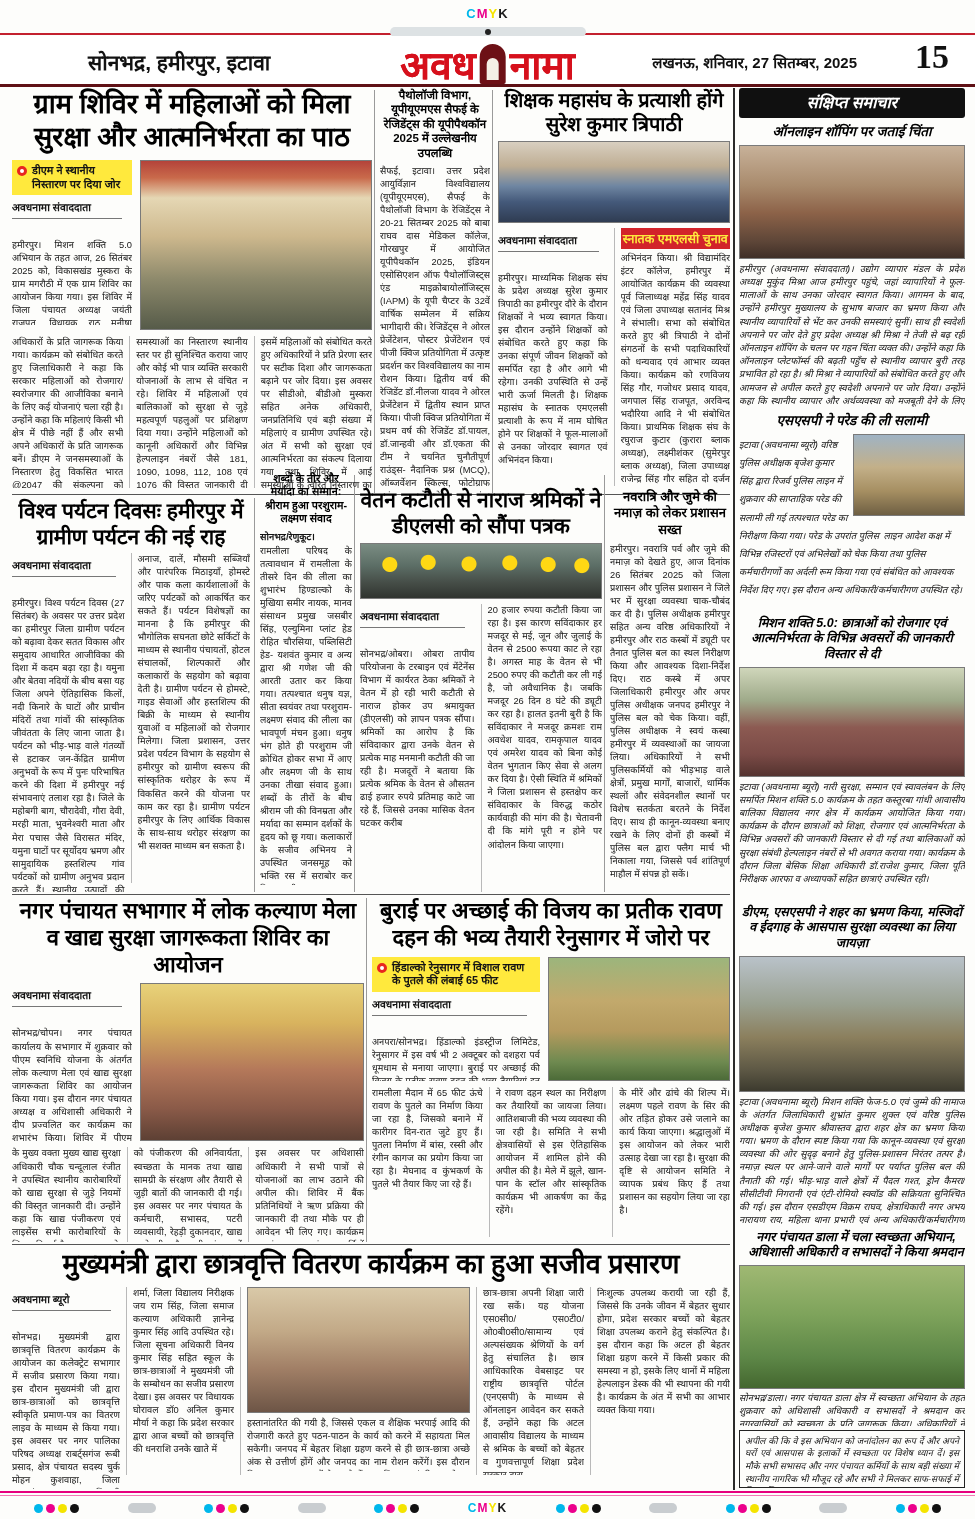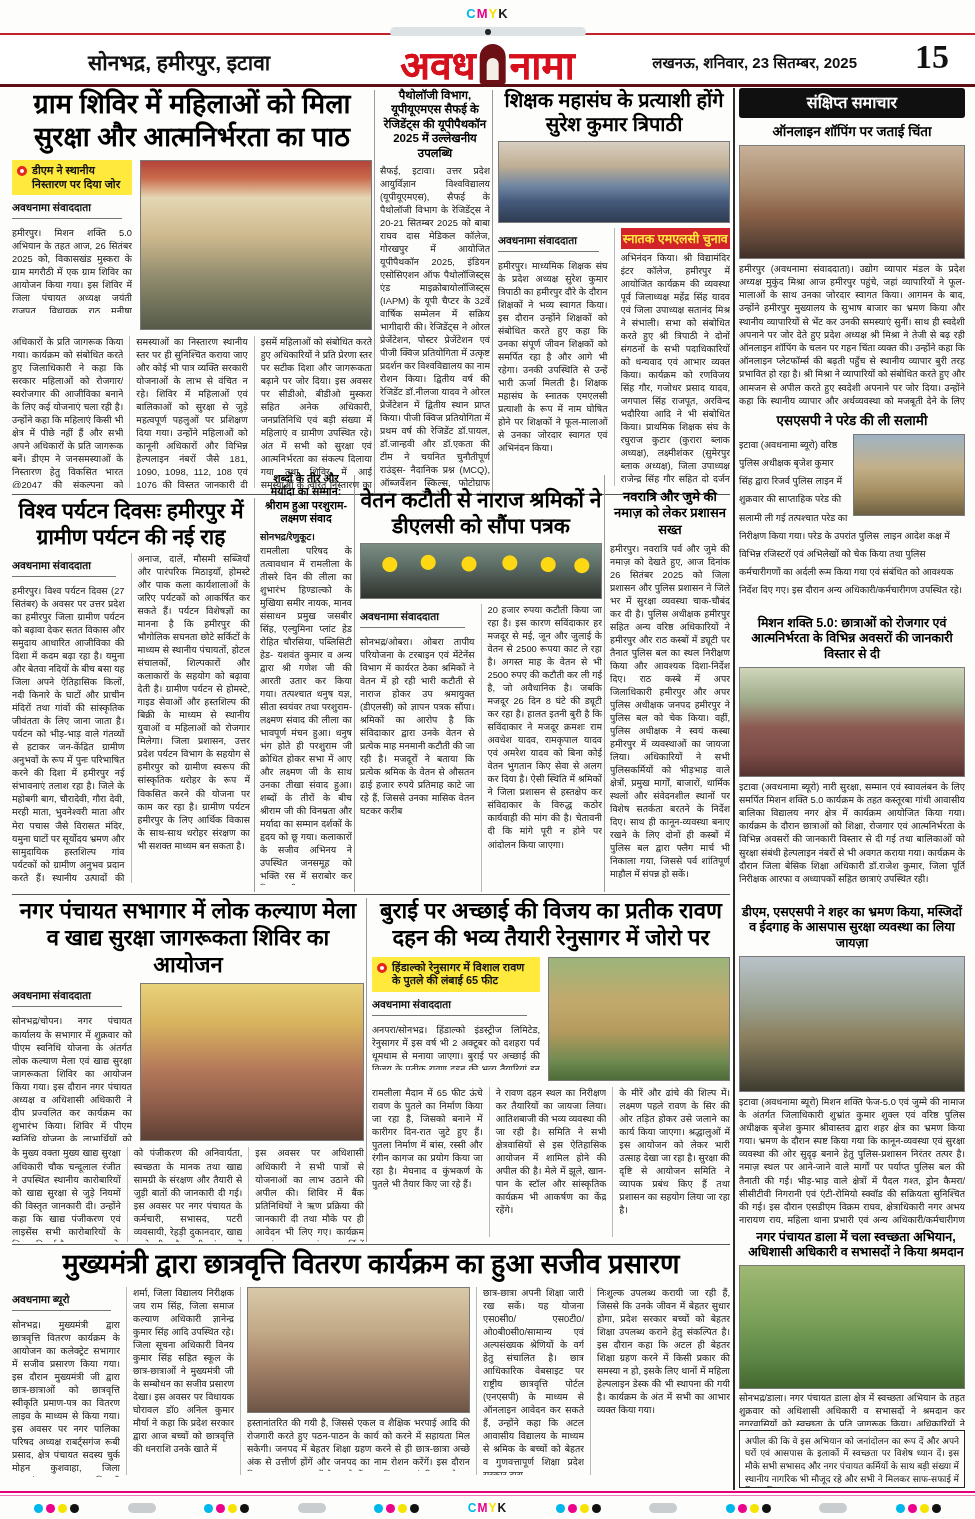--- a/index.html
+++ b/index.html
@@ -22,21 +22,21 @@
   .logo .word { font-size:39px; font-weight:800; color:#d6101c; text-shadow:0 0 0 #d6101c; }
   .emblem { width:26px; height:40px; background:#6d1016; border-radius:13px 13px 2px 2px; position:relative; }
   .emblem:before { content:""; position:absolute; left:7px; top:14px; width:12px; height:22px; background:#f4efe6; border-radius:6px 6px 0 0; }
   .dateline { position:absolute; right:118px; top:16px; font-size:15px; font-weight:bold; color:#111; }
   .pagenum { position:absolute; right:26px; top:2px; font-size:34px; font-weight:bold; font-family:"Liberation Serif","DejaVu Serif",serif; color:#111; }
   .mast-rule { position:absolute; top:84px; left:0; width:975px; height:3px; background:#5f1015; }
 
   
   .headline { font-weight:800; color:#000; text-align:center; line-height:1.22; }
   .body-txt { font-size:9.3px; line-height:1.4; text-align:justify; overflow:hidden; color:#161616; }
-  .byline { font-weight:bold; font-size:10.5px; margin:5px 0 8px 0; }
+  .byline { font-weight:bold; font-size:10.5px; margin:5px 0 20px 0; }
   .byline:after { content:""; display:block; width:92%; height:1px; background:#777; margin-top:4px; }
   .kicker { background:#ffe93d; padding:4px 5px; font-weight:bold; font-size:11px; line-height:1.25; display:flex; gap:5px; align-items:flex-start; }
   .ring { width:10px; height:10px; border:3.5px solid #e8251f; border-radius:50%; flex:none; margin-top:2px; background:#fff; }
   .cols { display:flex; align-items:stretch; }
   .cols > div { flex:1; min-width:0; }
   .cols > div + div { border-left:1px solid #b9b9b9; padding-left:6px; margin-left:6px; }
   .subhead { font-weight:800; text-align:center; line-height:1.25; color:#000; }
   .ph { border:1px solid #7a7a7a; }
   .vline { position:absolute; width:1px; background:#9a9a9a; }
   .hline { position:absolute; height:1px; background:#555; }
@@ -49,21 +49,21 @@
   .ph-parade { background:linear-gradient(180deg,#9fb3c4 0%,#c3b089 40%,#a68f62 70%,#6e5f43 100%); }
   .ph-workers{ background:radial-gradient(circle at 12% 38%, #ffd814 7px, transparent 8px),radial-gradient(circle at 28% 34%, #ffd814 7px, transparent 8px),radial-gradient(circle at 45% 37%, #ffd814 7px, transparent 8px),radial-gradient(circle at 62% 35%, #ffd814 7px, transparent 8px),radial-gradient(circle at 78% 38%, #ffd814 7px, transparent 8px),radial-gradient(circle at 92% 40%, #ffd814 7px, transparent 8px),linear-gradient(180deg,#7b8d83 0%,#5c6e66 40%,#474f49 70%,#30342f 100%); }
   .ph-girls  { background:linear-gradient(180deg,#cfd6ba 0%,#9faa8a 30%,#8c5a52 55%,#7a4a46 80%,#54332f 100%); }
   .ph-walk   { background:linear-gradient(180deg,#b9c2c9 0%,#9aa191 35%,#8b7f5d 60%,#5c5744 85%,#3c3a2e 100%); }
   .ph-clean  { background:linear-gradient(180deg,#9fb873 0%,#7ea35b 40%,#5d8747 75%,#44672f 100%); }
   .ph-ravan  { background:linear-gradient(180deg,#9cb57c 0%,#c2a96c 35%,#b59a5e 60%,#6f8a50 85%,#4c6b38 100%); }
   .ph-mela   { background:linear-gradient(180deg,#e8d27a 0%,#d8b35e 25%,#b4785a 55%,#8a5a48 80%,#5d4034 100%); }
   .ph-schol  { background:linear-gradient(180deg,#d9c9a8 0%,#c2a987 35%,#a17f66 65%,#6d5546 100%); }
 
   
-  .sidebar { position:absolute; left:739px; top:88px; width:226px; height:1402px; overflow:hidden; }
+  .sidebar { position:absolute; left:739px; top:88px; width:226px; height:1402px; overflow:hidden;font-style:italic; }
   .sb-header { background:#101010; color:#fff; font-weight:800; font-size:16px; text-align:center; padding:3px 0 5px 0; border-radius:3px; }
   .sb-title { font-weight:800; font-size:13.5px; text-align:center; line-height:1.25; margin:6px 0 4px 0; color:#000; }
   .sb-body { font-size:9.3px; line-height:1.42; text-align:justify; overflow:hidden; }
   .sb-boxed { border:1.5px solid #222; padding:4px 5px; font-size:9px; line-height:1.4; text-align:justify; overflow:hidden; margin-top:4px; }
 
   
   .bot-rule1 { position:absolute; top:1491px; left:0; width:975px; height:2px; background:#e6007e; }
   .bot-rule2 { position:absolute; top:1495px; left:0; width:975px; height:1px; background:#f27ab5; }
   .regmarks { position:absolute; top:1499px; left:0; width:975px; height:18px; display:flex; align-items:center; justify-content:space-between; padding:0 34px; }
   .dotgrp { display:flex; gap:3px; }
@@ -83,21 +83,21 @@
       <i></i>
     </div>
 
   <div class="masthead">
     <div class="edition">सोनभद्र, हमीरपुर, इटावा</div>
     <div class="logo">
       <span class="word">अवध</span>
       <span class="emblem"></span>
       <span class="word">नामा</span>
     </div>
-    <div class="dateline">लखनऊ, शनिवार, 23 सितम्बर, 2025</div>
+    <div class="dateline">लखनऊ, शनिवार, 27 सितम्बर, 2025</div>
     <div class="pagenum">15</div>
   </div>
   <div class="mast-rule"></div>
 
   <div class="sep-black"></div>
   <div class="vline" style="left:374px;top:90px;height:403px;"></div>
   <div class="vline" style="left:492px;top:90px;height:403px;"></div>
   <div class="hline" style="left:12px;top:494px;width:718px;"></div>
   <div class="vline" style="left:254px;top:498px;height:394px;"></div>
   <div class="vline" style="left:354px;top:475px;height:417px;"></div>

